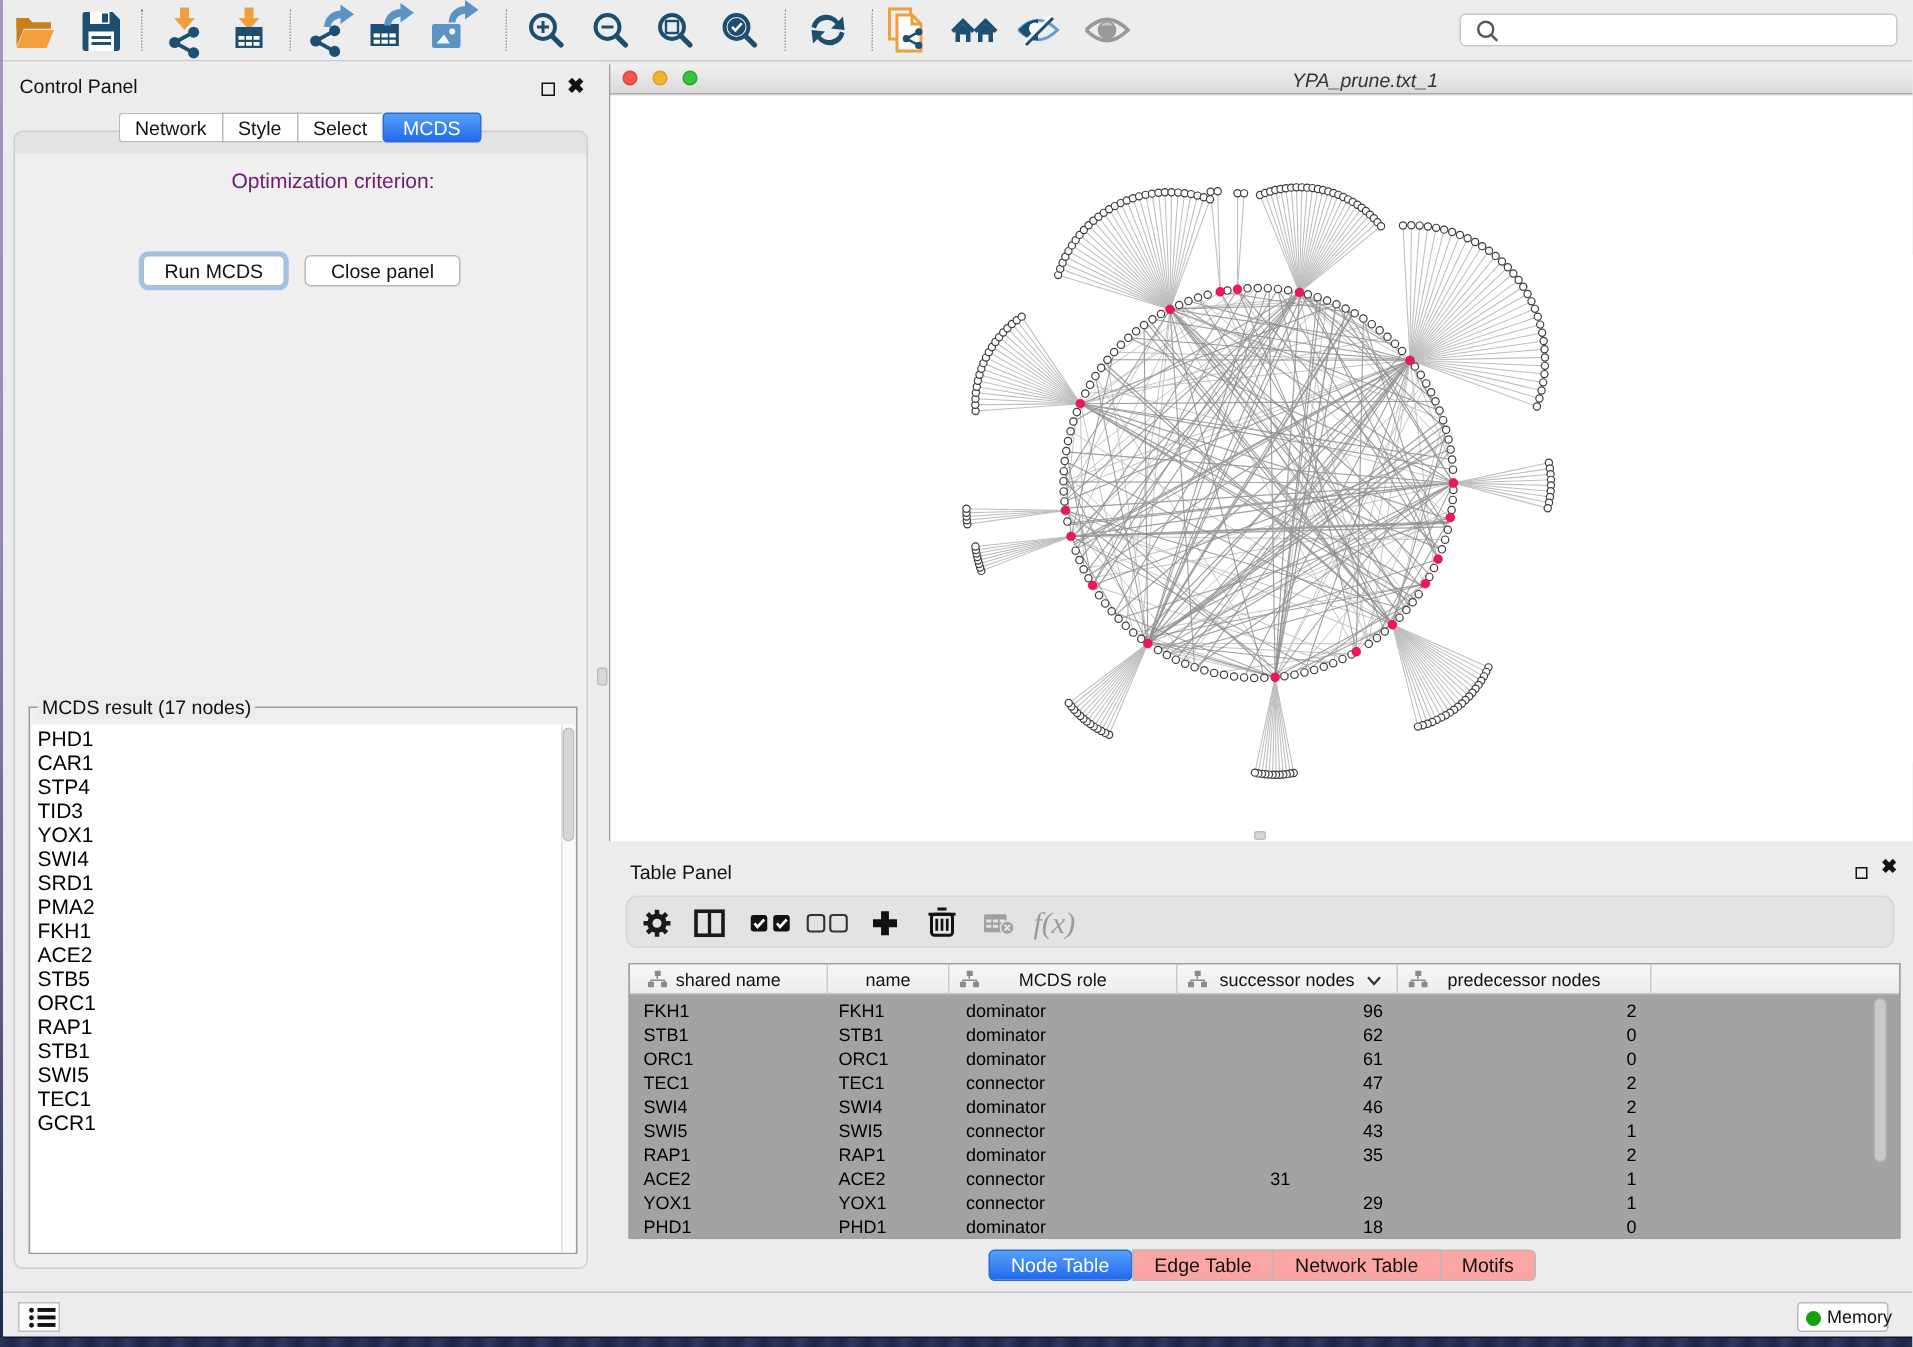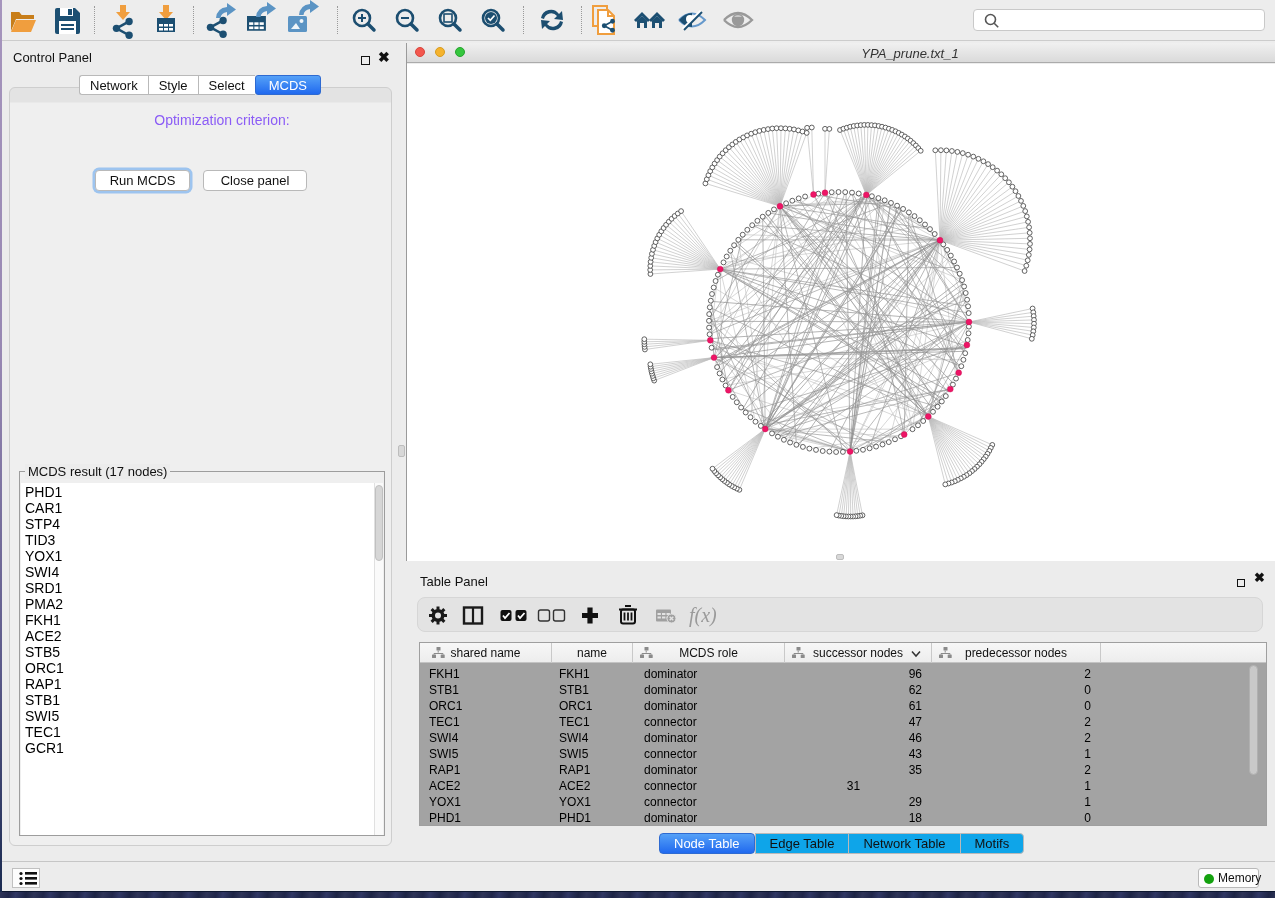--- a/index.html
+++ b/index.html
@@ -23,21 +23,21 @@
 .closex { font-size:14px; font-weight:bold; color:#111; }
 
 #cpinner { position:absolute; left:9px; top:46px; width:383px; height:759px; background:linear-gradient(#e3e3e3 0px,#e3e3e3 14px,#efefef 15px,#efefef); border:1px solid #cecece; border-radius:6px; }
 
 
 #cptabs { position:absolute; left:79px; top:34px; height:20px; z-index:5; display:flex; }
 #cptabs .tab { height:20px; line-height:19px; font-size:13px; color:#111; background:#fff; border:1px solid #b9b9b9; border-right:none; padding:0 10px; text-align:center; }
 #cptabs .tab:first-child { border-radius:3px 0 0 3px; }
 #cptabs .tab.sel { background:linear-gradient(#55a1f7,#2069ef); color:#fff; border:1px solid #2e6ad1; border-radius:3px; padding:0 13px; }
 
-#optlabel { position:absolute; left:0; top:71px; width:401px; text-align:center; font-size:14px; color:#8b5cf6;padding-left:43px; }
+#optlabel { position:absolute; left:0; top:71px; width:401px; text-align:center; font-size:14px; color:#701a75;padding-left:43px; }
 #dropdown { position:absolute; left:46px; top:95px; width:312px; height:21px; background:#fff; border:1px solid #b5b5b5; border-radius:4px; font-size:14px; color:#111; line-height:19px; padding-left:11px; }
 #dropdown .stepper { position:absolute; right:-1px; top:-1px; width:21px; height:21px; border-radius:4px; background:linear-gradient(#5ea7f8,#1f68ef); }
 .btn { position:absolute; height:21px; background:#fff; border:1px solid #b9b9b9; border-radius:4px; font-size:13px; color:#111; text-align:center; line-height:19px; }
 #runbtn { left:95px; top:129px; width:95px; box-shadow:0 0 0 2.5px #9dc4ef; }
 #closebtn { left:203px; top:129px; width:104px; }
 
 
 #fieldset { position:absolute; left:19px; top:430px; width:366px; height:365px; border:1px solid #9d9d9d; }
 #fieldset .legend { position:absolute; left:5px; top:-8px; background:#ececec; padding:0 3px; font-size:13px; color:#111; }
 #listbox { position:absolute; left:1px; top:11px; width:362px; height:352px; background:#fff; overflow:hidden; }
@@ -64,21 +64,21 @@
 #tbl { position:absolute; left:18px; top:81px; width:848px; height:184px; background:#a3a3a3; border:1px solid #9f9f9f; }
 #thead { position:absolute; left:0; top:0; width:846px; height:20px; background:linear-gradient(#f7f7f7,#ededed); border-bottom:1px solid #c3c3c3; font-size:12px; color:#111; }
 #thead .col { position:absolute; top:0; height:20px; border-right:1px solid #c9c9c9; }
 #thead .cn { position:absolute; top:3px; width:100%; text-align:center; }
 #tbody { position:absolute; left:0; top:21px; width:846px; font-size:12px; color:#000; }
 #tbody .row { position:absolute; height:16px; line-height:16px; }
 #tbl .sbthumb { position:absolute; right:8px; top:22px; width:9px; height:110px; background:#c9c9c9; border:1px solid #b0b0b0; border-radius:5px; }
 
 
 #btabs { position:absolute; left:258px; top:272px; height:21px; display:flex; z-index:5; }
-#btabs .tab { height:21px; line-height:20px; font-size:13px; color:#111; background:#0ea5e9; border:1px solid #b9b9b9; border-right:none; padding:0 14px; white-space:nowrap; }
+#btabs .tab { height:21px; line-height:20px; font-size:13px; color:#111; background:#fca5a5; border:1px solid #b9b9b9; border-right:none; padding:0 14px; white-space:nowrap; }
 #btabs .tab:last-child { border-right:1px solid #b9b9b9; border-radius:0 4px 4px 0; }
 #btabs .tab.sel { background:linear-gradient(#55a1f7,#2069ef); color:#fff; border:1px solid #2e6ad1; border-radius:4px; }
 
 
 #statusbar { position:absolute; left:0; top:861px; width:1275px; height:30px; background:#ececec; border-top:1px solid #c6c6c6; }
 #listbtn { position:absolute; left:12px; top:6px; width:28px; height:20px; background:#fdfdfd; border:1px solid #c0c0c0; }
 #membtn { position:absolute; left:1198px; top:6px; width:61px; height:20px; background:#fdfdfd; border:1px solid #b9b9b9; border-radius:3px; font-size:12px; color:#111; line-height:18px; text-align:left; padding-left:19px; }
 #membtn .dot { position:absolute; left:5px; top:5px; width:10px; height:10px; border-radius:50%; background:#13a10e; }
 </style>
 </head>

